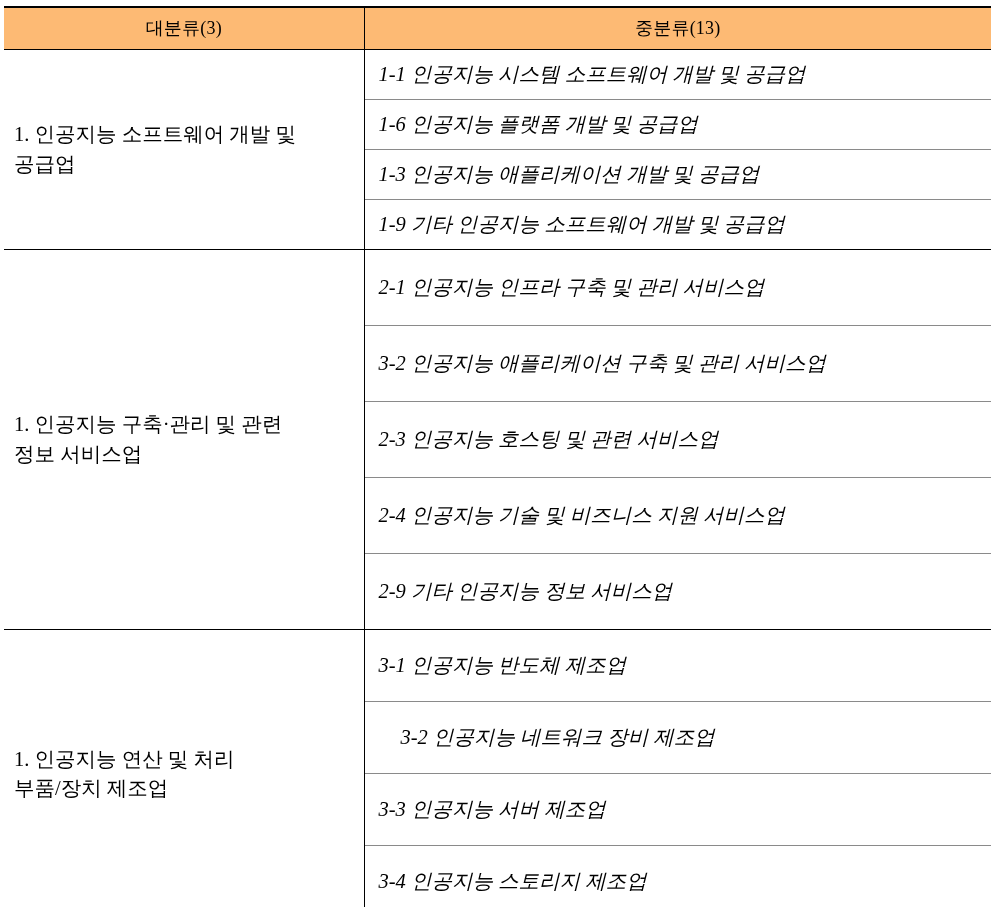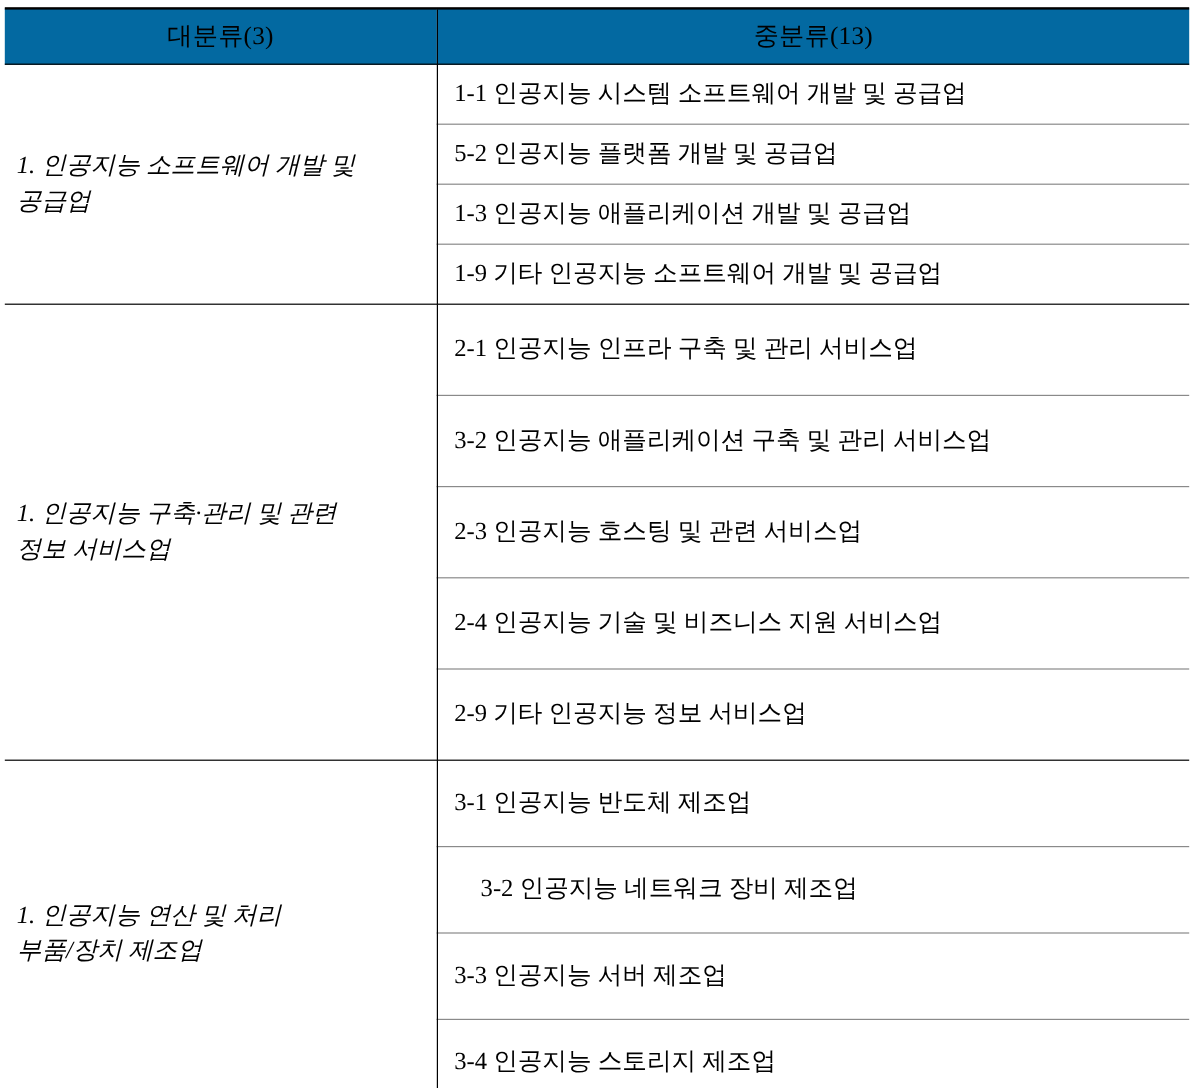--- a/index.html
+++ b/index.html
@@ -22,55 +22,55 @@
   table.classification {
     border-collapse: collapse;
     width: 987px;
     margin: 0 auto;
     table-layout: fixed;
   }
   table.classification col.c1 { width: 360px; }
   table.classification col.c2 { width: 627px; }
 
   table.classification thead th {
-    background: #0369a1;
-    font-size: 21px;
+    background: #fdba74;
+    font-size: 18px;
     font-weight: normal;
     text-align: center;
     padding: 8px 0 9px 0;
     border-top: 2px solid #000000;
     border-bottom: 1.5px solid #000000;
     letter-spacing: 0.2px;
   }
   table.classification thead th.col-major {
     border-right: 1px solid #000000;
   }
 
   td.major {
     border-right: 1px solid #000000;
     border-bottom: 1.5px solid #000000;
     vertical-align: middle;
     padding: 0 12px 0 10px;
     font-size: 20.5px;
     line-height: 1.42;
-    font-style: italic;
   }
   td.major .maj-text {
     display: block;
     white-space: pre-line;
     text-indent: 0;
   }
 
   td.middle {
     border-bottom: 1px solid #8a8a8a;
     padding: 0 10px 0 14px;
     font-size: 20.5px;
     line-height: 1.4;
     vertical-align: middle;
     white-space: nowrap;
+    font-style: italic;
   }
   td.middle.group-end {
     border-bottom: 1.5px solid #000000;
   }
   tbody tr.final td.middle {
     border-bottom: 2px solid #000000;
   }
 </style>
 </head>
 <body>
@@ -89,21 +89,21 @@
     </thead>
     <tbody id="tbody">
         <tr>
           <td class="major" rowspan="4">
             <span class="maj-text">1. 인공지능 소프트웨어 개발 및
     공급업</span>
           </td>
           <td class="middle" style="height: 49px;">1-1 인공지능 시스템 소프트웨어 개발 및 공급업</td>
         </tr>
         <tr>
-          <td class="middle" style="height: 49px;">5-2 인공지능 플랫폼 개발 및 공급업</td>
+          <td class="middle" style="height: 49px;">1-6 인공지능 플랫폼 개발 및 공급업</td>
         </tr>
         <tr>
           <td class="middle" style="height: 49px;">1-3 인공지능 애플리케이션 개발 및 공급업</td>
         </tr>
         <tr class="last-group">
           <td class="middle group-end" style="height: 49px;">1-9 기타 인공지능 소프트웨어 개발 및 공급업</td>
         </tr>
         <tr>
           <td class="major" rowspan="5">
             <span class="maj-text">1. 인공지능 구축·관리 및 관련

